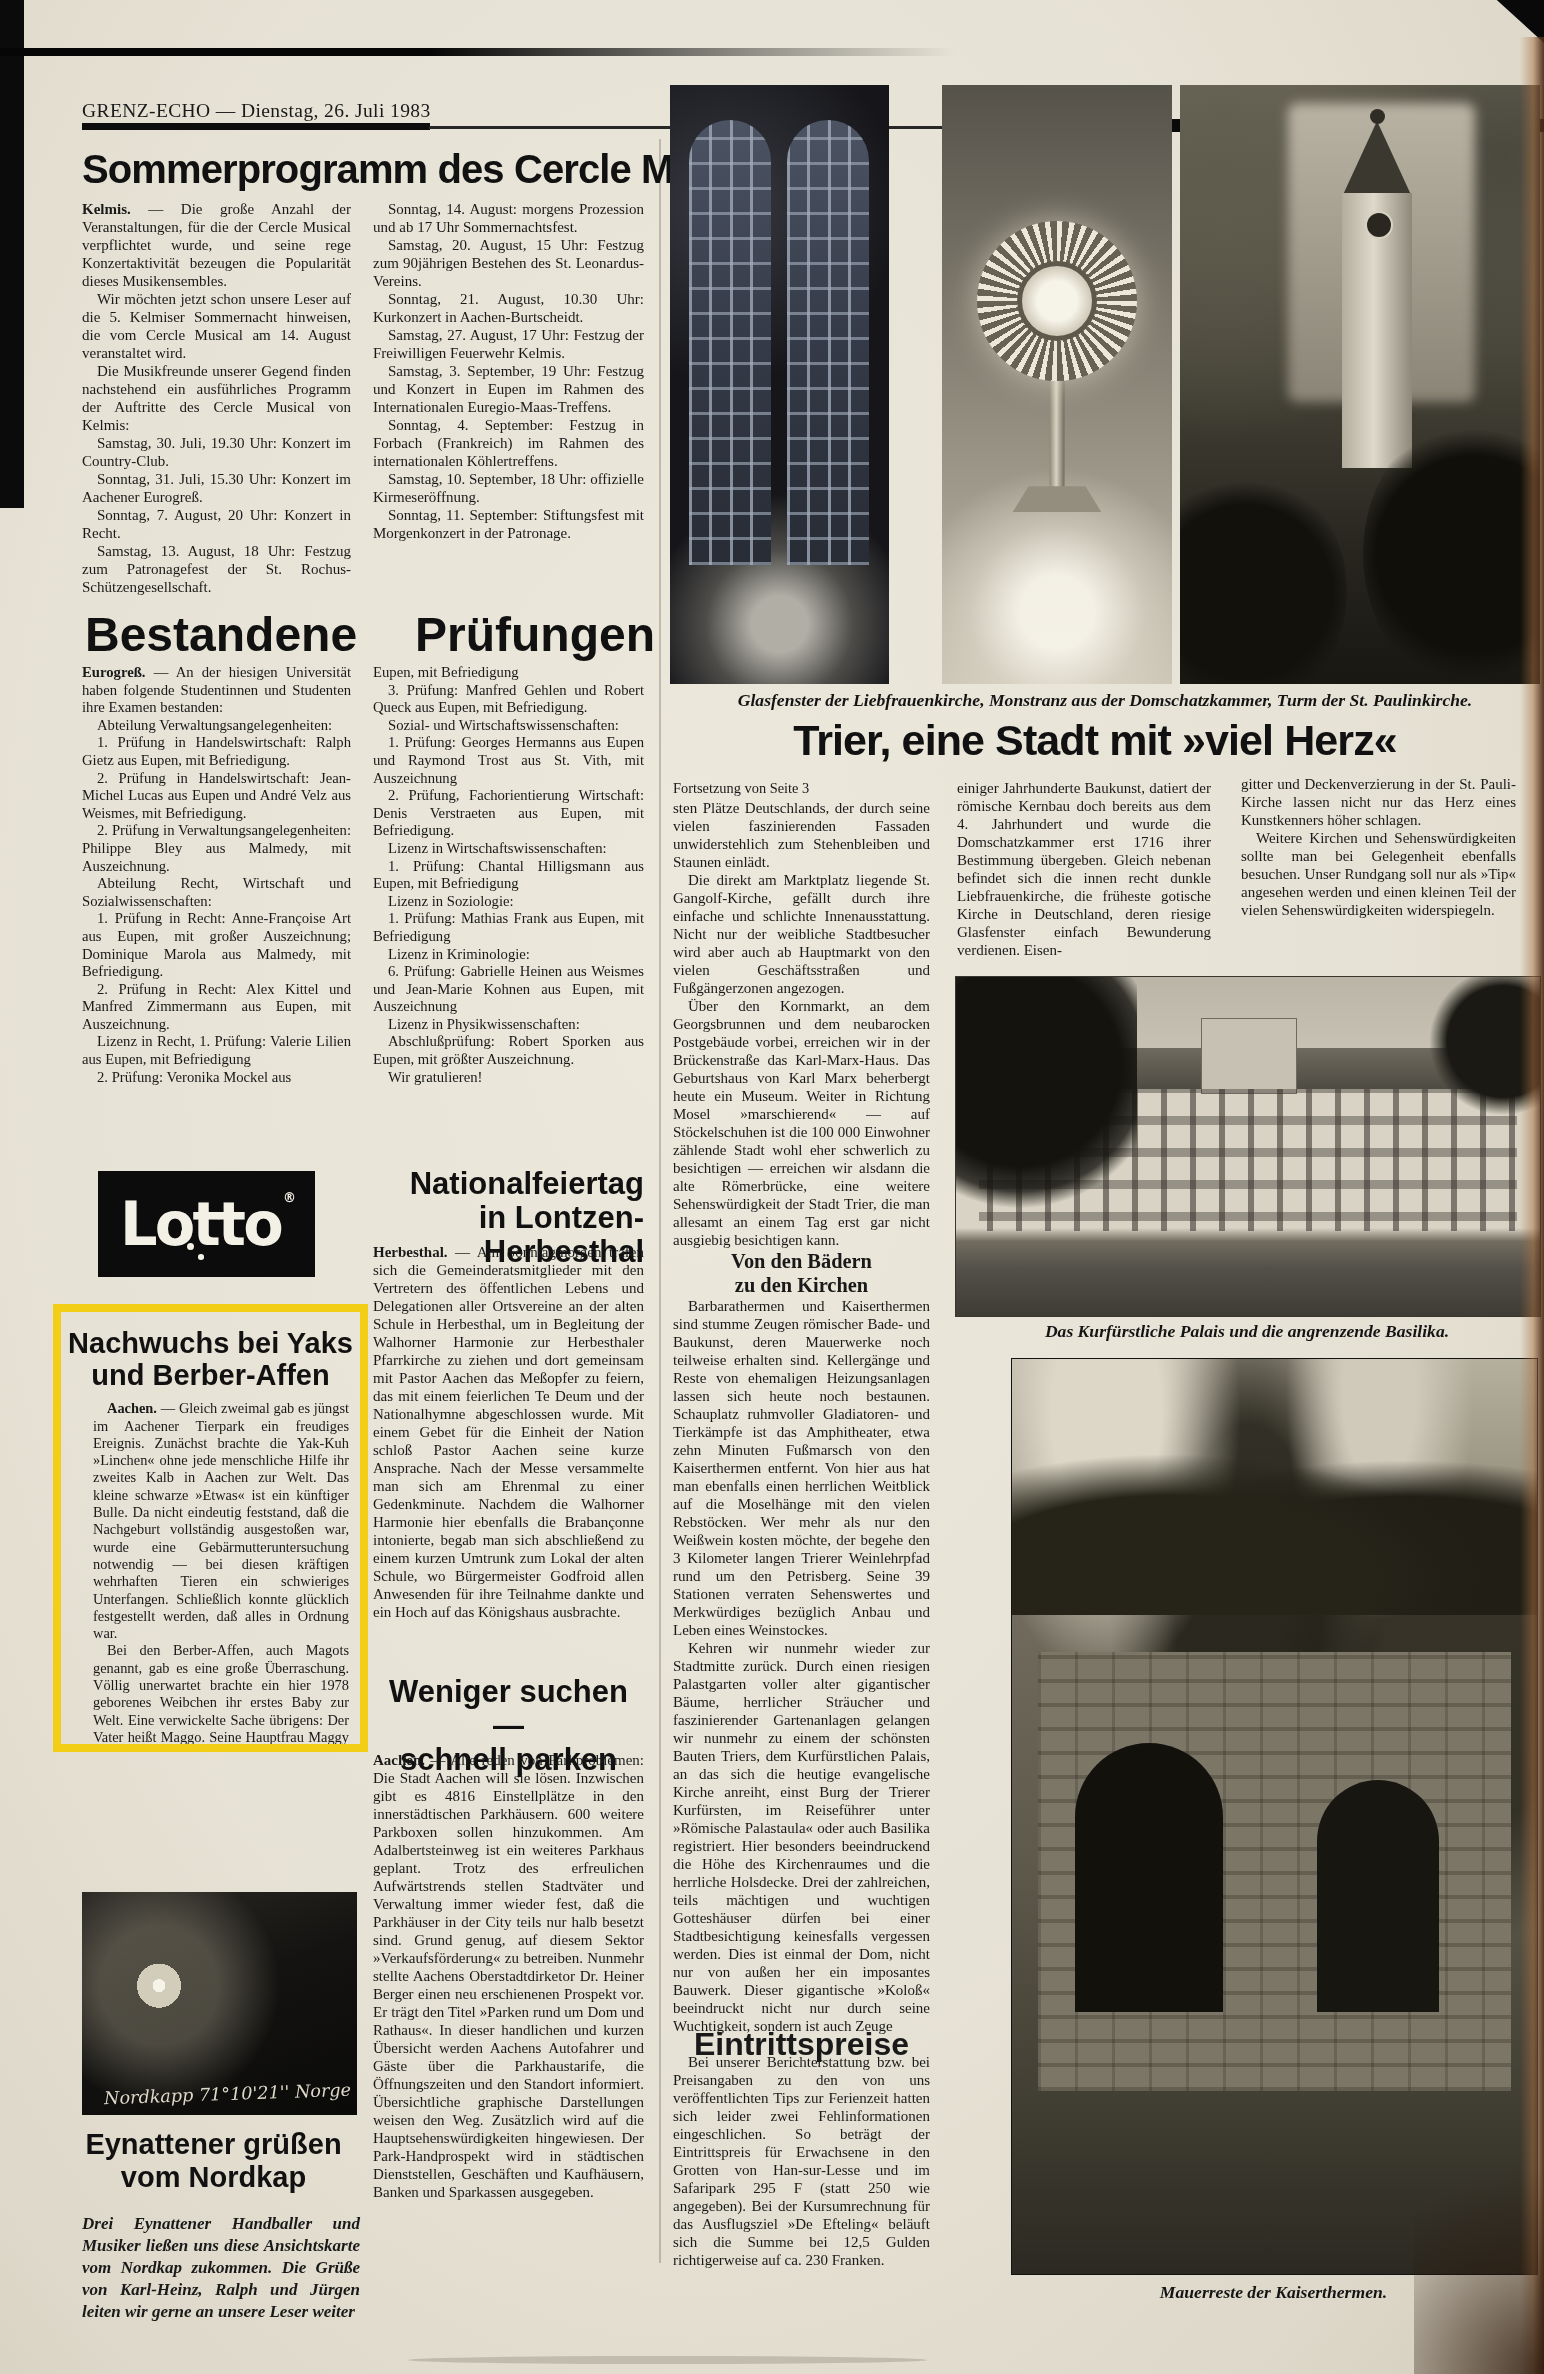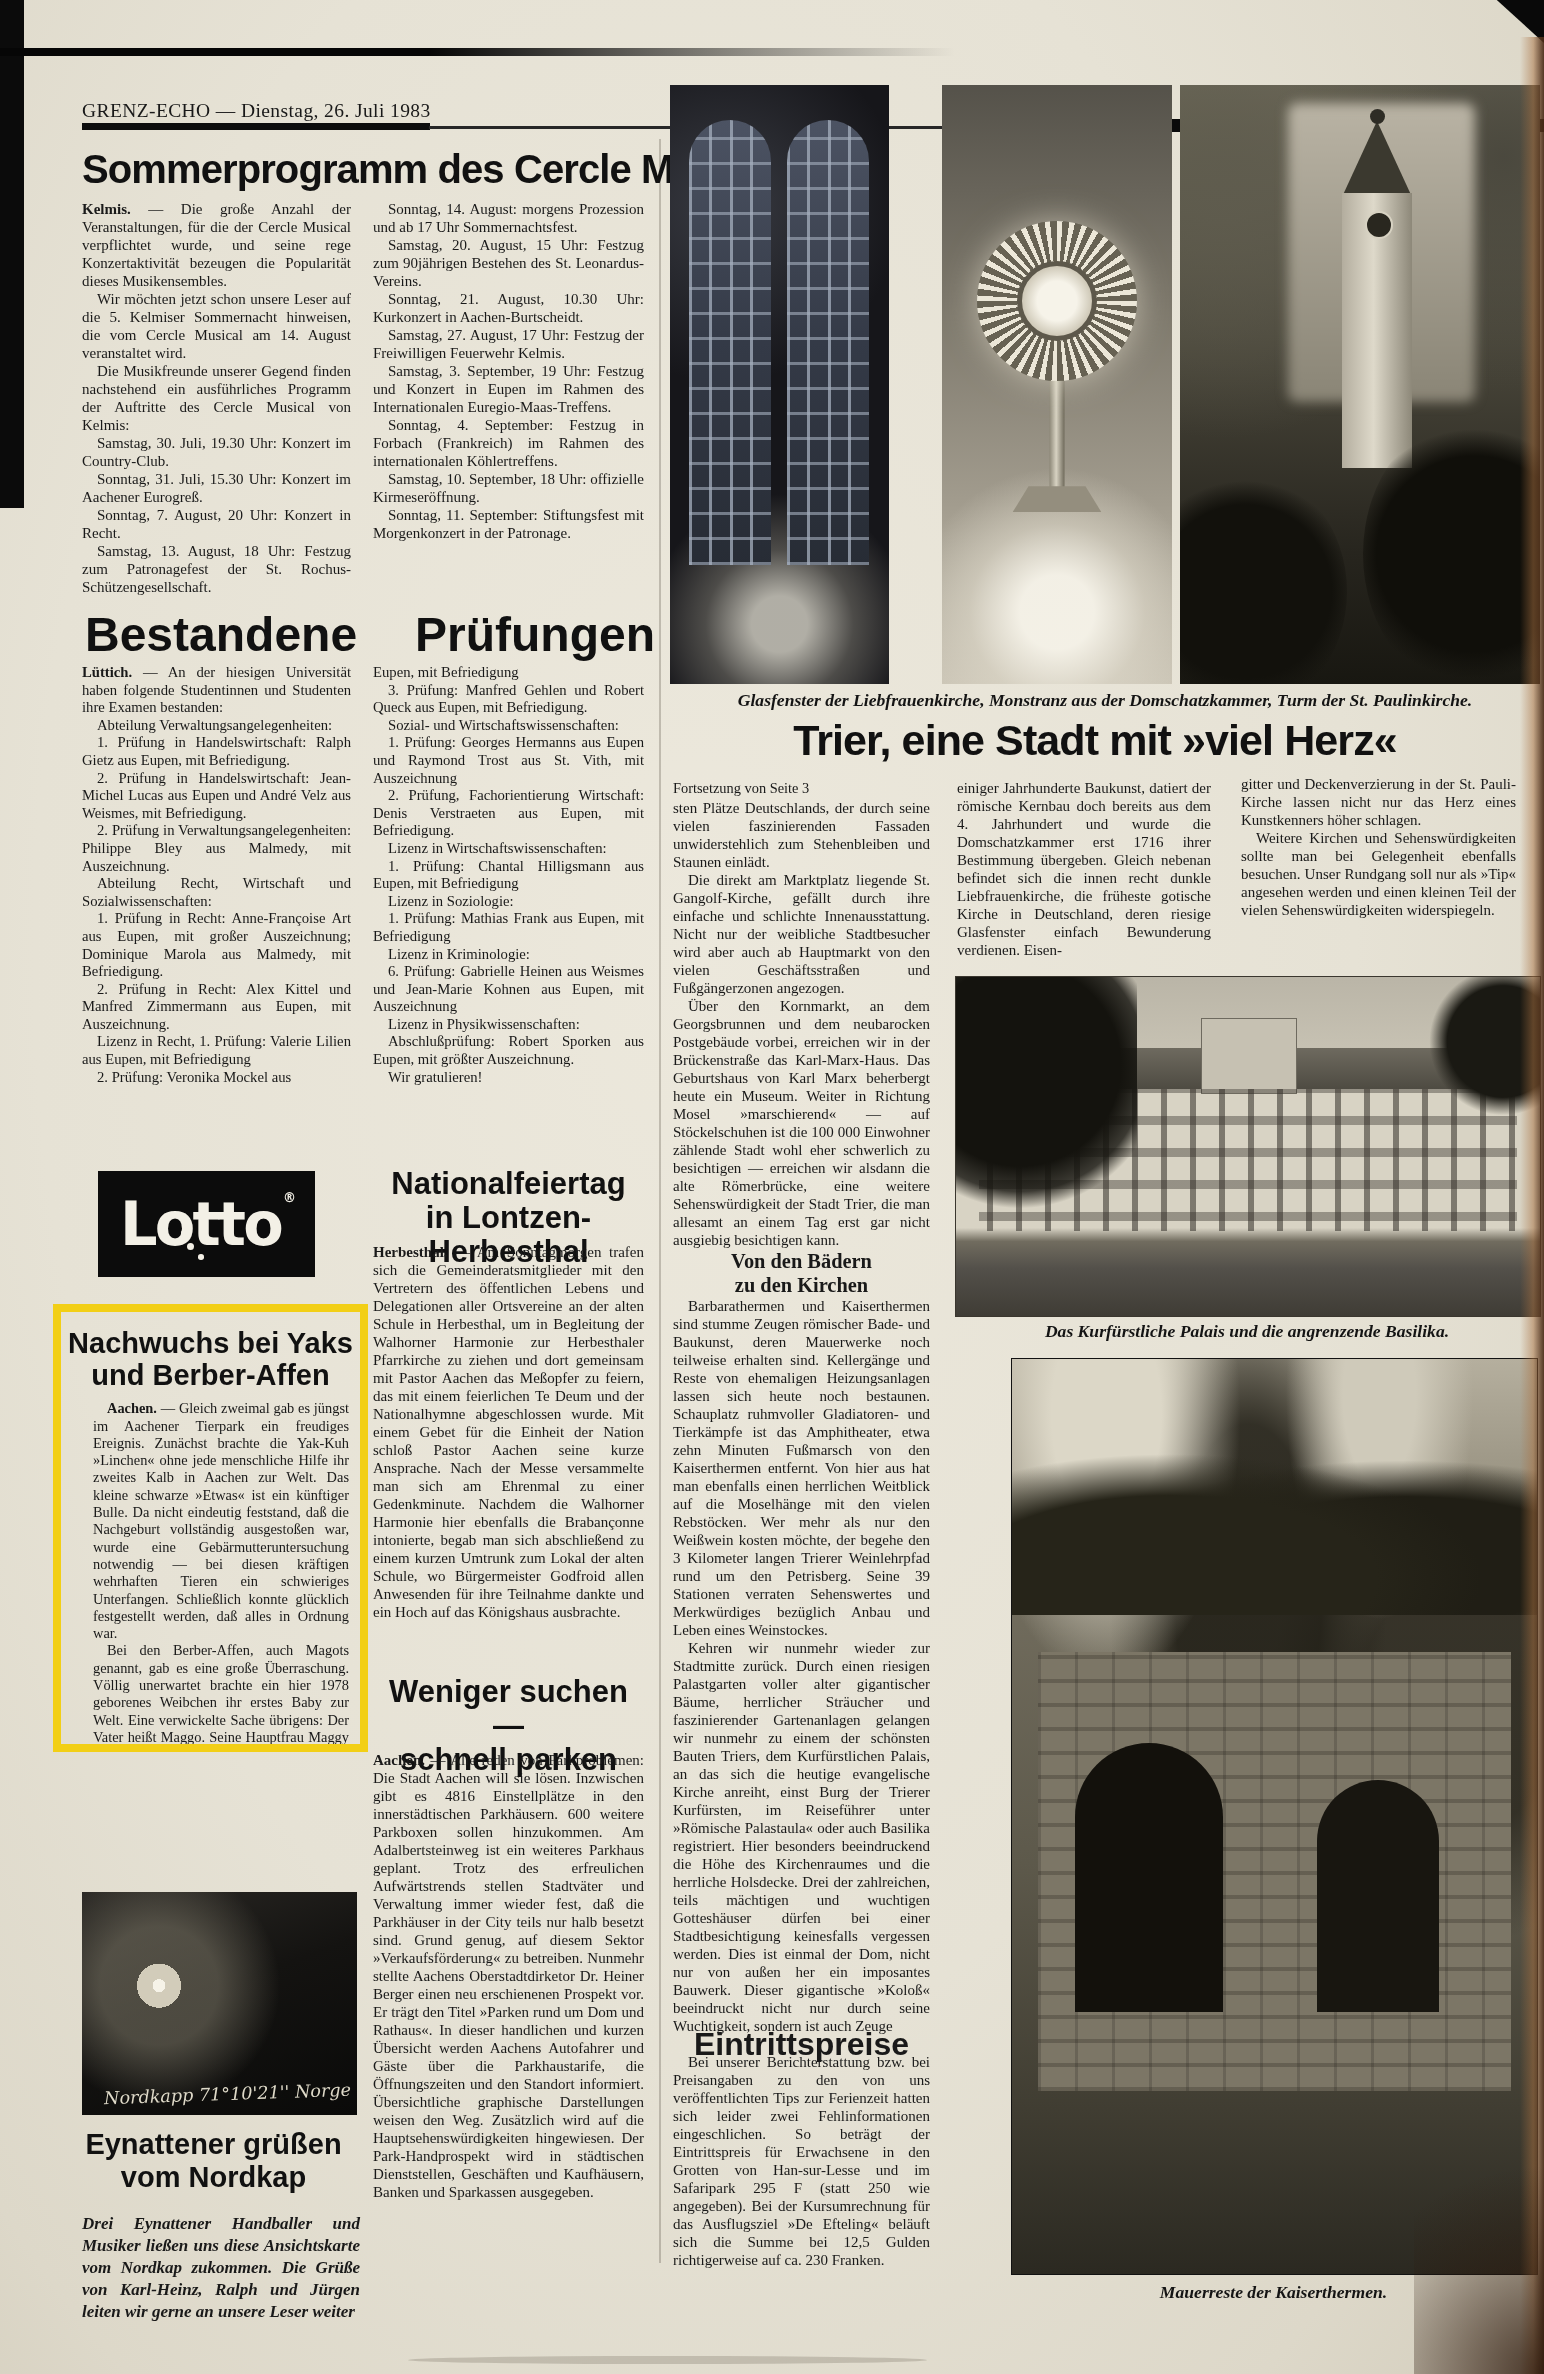--- a/index.html
+++ b/index.html
@@ -146,21 +146,21 @@
   .photo-nordkap{left:82px;top:1892px;width:275px;height:223px;
     background:
      radial-gradient(circle at 28% 42%, #f6f3e8 0 6.5px, #d2ccba 6.5px 22px, rgba(125,120,104,.55) 22px 59px, transparent 121px),
      linear-gradient(160deg,#2b2925 0%,#141311 45%,#0a0a09 100%);}
   .nordkap-text{position:absolute;right:5.6px;bottom:11px;font-family:"DejaVu Serif",serif;font-style:italic;
     font-size:17.6px;color:#ded9c8;transform:rotate(-2deg);}
   .eyn-h{left:65px;top:2128px;width:297px;font-size:29px;line-height:33px;text-align:center;}
   .eyn-body{left:82px;top:2213px;width:278px;font-weight:bold;font-style:italic;font-size:17px;
     line-height:22px;text-align:justify;}
   
-  .nat-h{left:373px;top:1167px;width:271px;font-size:31px;line-height:34px;text-align:center;}
+  .nat-h{left:373px;top:1167px;width:271px;font-size:31px;line-height:34px;text-align:right;}
   .nat-body{left:373px;top:1243px;width:271px;}
   .park-h{left:373px;top:1675px;width:271px;font-size:31px;line-height:34px;text-align:center;}
   .park-body{left:373px;top:1751px;width:271px;}
 </style>
 </head>
 <body>
 
 <div class="page">
 
   <div class="abs left-bar"></div>
@@ -197,21 +197,21 @@
     <p>Sonntag, 4. September: Festzug in Forbach (Frankreich) im Rahmen des internationalen Köhlertreffens.</p>
     <p>Samstag, 10. September, 18 Uhr: offizielle Kirmeseröffnung.</p>
     <p>Sonntag, 11. September: Stiftungsfest mit Morgenkonzert in der Patronage.</p>
   </div>
 
   <div class="abs headline h-pruef">
     <span>Bestandene</span>
     <span>Prüfungen</span>
   </div>
   <div class="abs newsbody pruef-col1">
-    <p class="noindent"><b>Lüttich.</b> <span>— An der hiesigen Universität haben folgende Studentinnen und Studenten ihre Examen bestanden:</span></p>
+    <p class="noindent"><b>Eurogreß.</b> <span>— An der hiesigen Universität haben folgende Studentinnen und Studenten ihre Examen bestanden:</span></p>
     <p>Abteilung Verwaltungsangelegenheiten:</p>
     <p>1. Prüfung in Handelswirtschaft: Ralph Gietz aus Eupen, mit Befriedigung.</p>
     <p>2. Prüfung in Handelswirtschaft: Jean-Michel Lucas aus Eupen und André Velz aus Weismes, mit Befriedigung.</p>
     <p>2. Prüfung in Verwaltungsangelegenheiten: Philippe Bley aus Malmedy, mit Auszeichnung.</p>
     <p>Abteilung Recht, Wirtschaft und Sozialwissenschaften:</p>
     <p>1. Prüfung in Recht: Anne-Françoise Art aus Eupen, mit großer Auszeichnung; Dominique Marola aus Malmedy, mit Befriedigung.</p>
     <p>2. Prüfung in Recht: Alex Kittel und Manfred Zimmermann aus Eupen, mit Auszeichnung.</p>
     <p>Lizenz in Recht, 1. Prüfung: Valerie Lilien aus Eupen, mit Befriedigung</p>
     <p>2. Prüfung: Veronika Mockel aus</p>
   </div>

